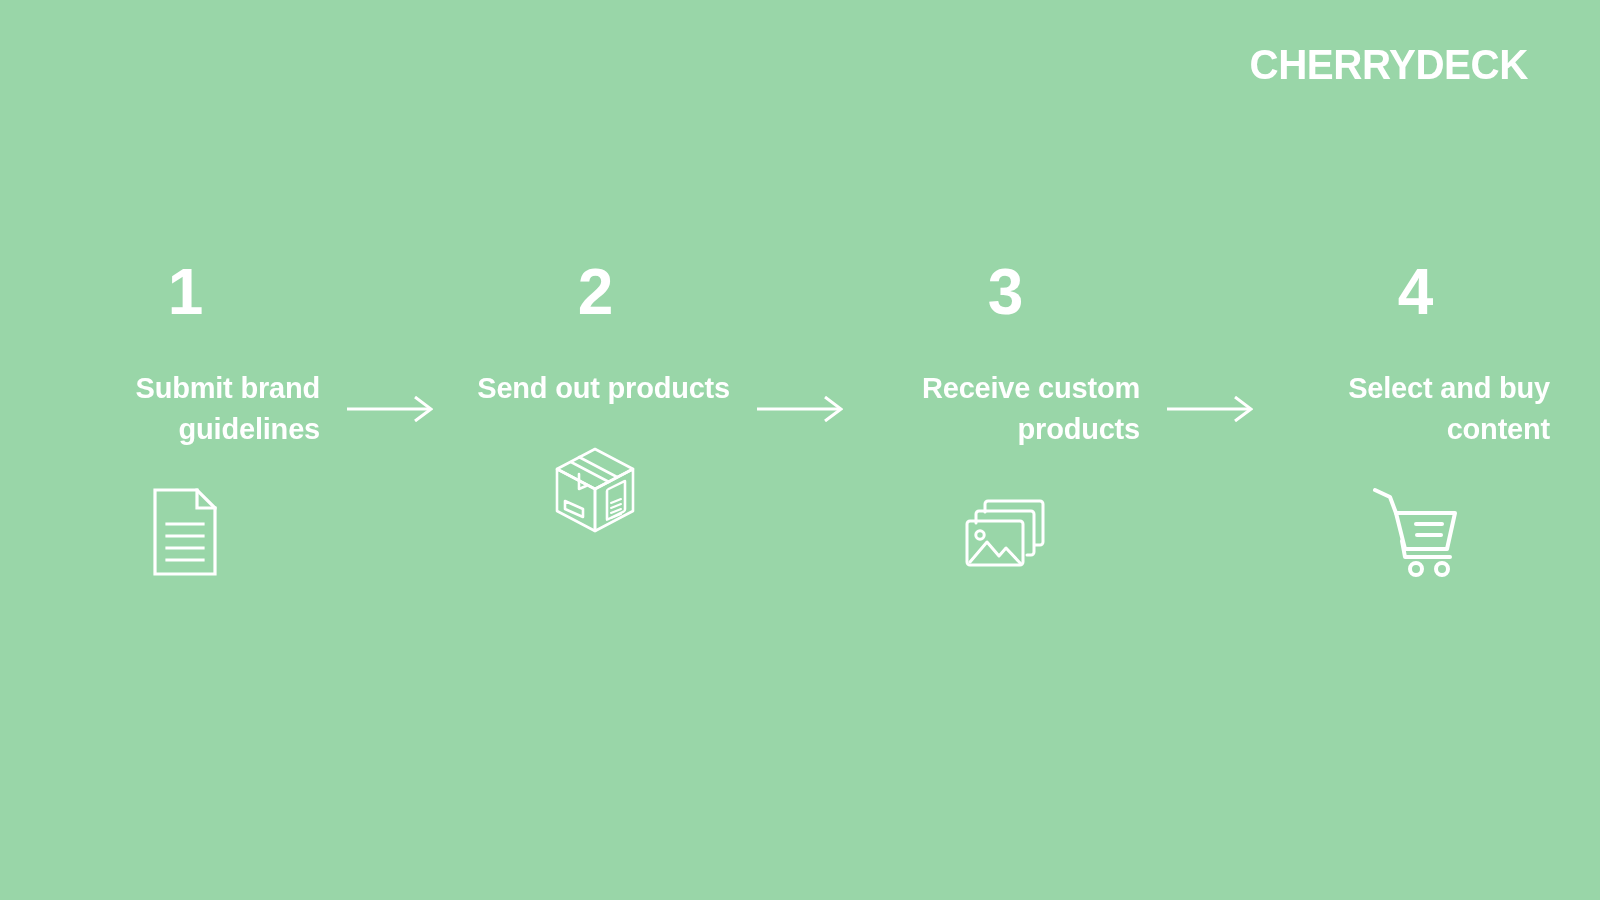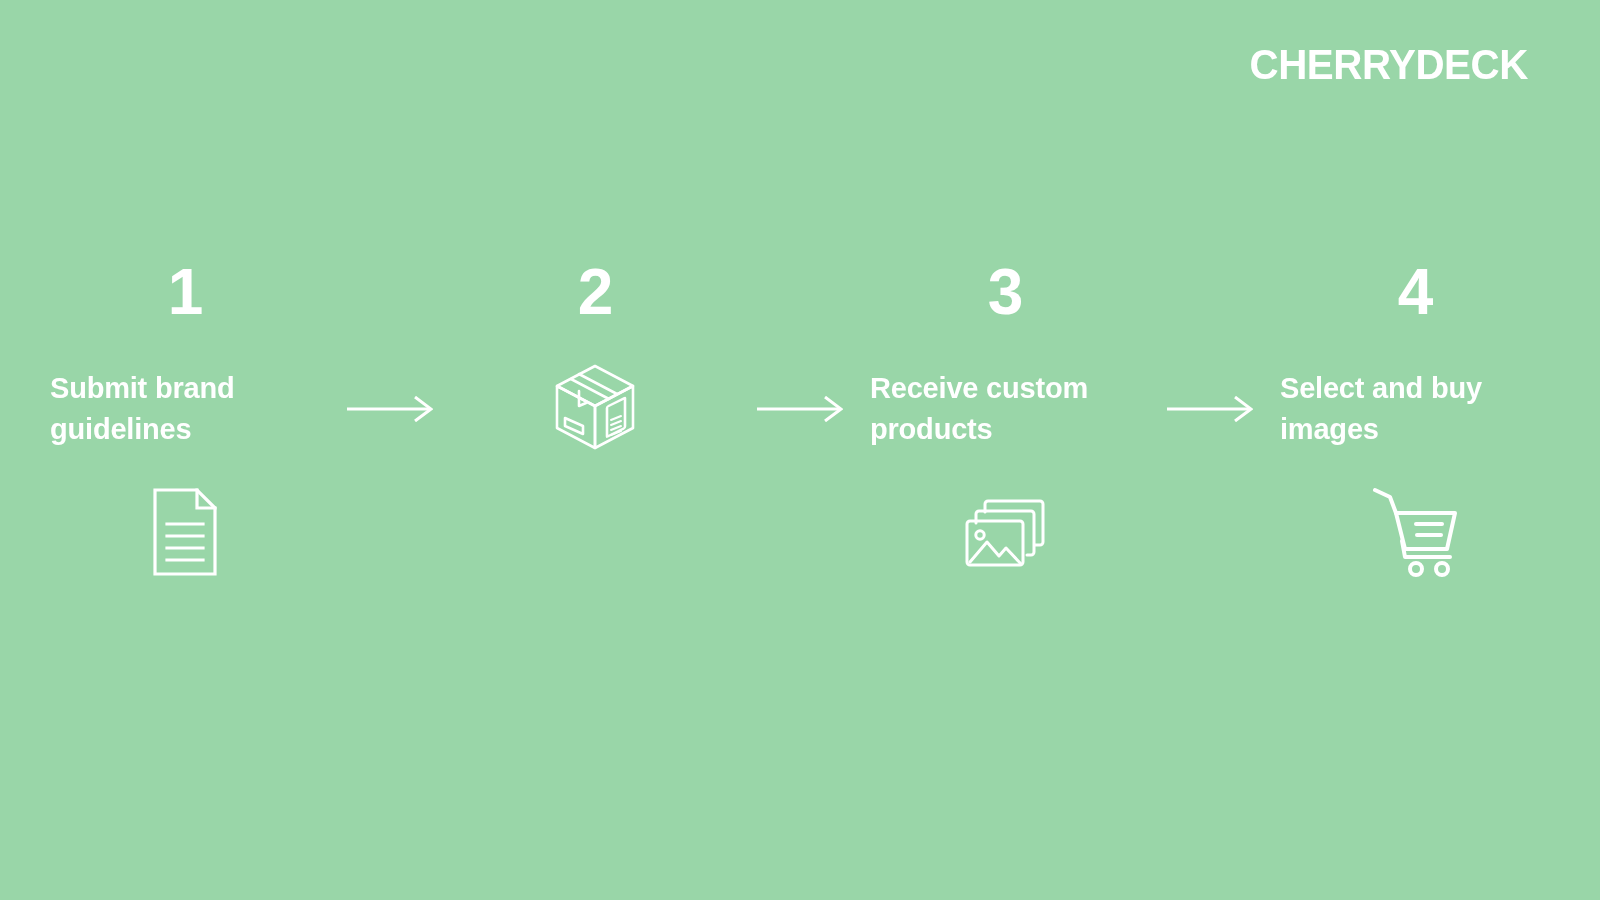--- a/index.html
+++ b/index.html
@@ -64,21 +64,21 @@
     display: flex;
     align-items: center;
     justify-content: center;
   }
 
   .step-label {
     color: #ffffff;
     font-size: 29px;
     font-weight: bold;
     line-height: 1.43;
-    text-align: left;
+    text-align: right;
     margin-top: 42px;
     width: 270px;
     letter-spacing: -0.2px;
   }
 
   .step-icon {
     margin-top: 36px;
     height: 90px;
     display: flex;
     align-items: center;
@@ -125,20 +125,21 @@
 
   <div class="arrow">
     <svg width="86" height="26" viewBox="0 0 86 26" fill="none" stroke="#ffffff" stroke-width="3" stroke-linecap="butt" stroke-linejoin="miter">
       <line x1="0" y1="13" x2="82" y2="13"></line>
       <polyline points="68,1 84,13 68,25"></polyline>
     </svg>
   </div>
 
   <div class="step">
     <div class="step-number">2</div>
+    <div class="step-label">Send out products</div>
     <div class="step-icon">
       <svg width="92" height="90" viewBox="0 0 92 90" fill="none" stroke="#ffffff" stroke-width="2.6" stroke-linecap="round" stroke-linejoin="round">
 
         <path d="M8 24 L46 4 L84 24 L46 44 Z"></path>
 
         <path d="M8 24 V66 L46 86 V44 Z"></path>
 
         <path d="M84 24 V66 L46 86 V44 Z"></path>
 
         <path d="M22 17 L60 37"></path>
@@ -187,21 +188,21 @@
 
   <div class="arrow">
     <svg width="86" height="26" viewBox="0 0 86 26" fill="none" stroke="#ffffff" stroke-width="3" stroke-linecap="butt" stroke-linejoin="miter">
       <line x1="0" y1="13" x2="82" y2="13"></line>
       <polyline points="68,1 84,13 68,25"></polyline>
     </svg>
   </div>
 
   <div class="step">
     <div class="step-number">4</div>
-    <div class="step-label">Select and buy images</div>
+    <div class="step-label">Select and buy content</div>
     <div class="step-icon">
       <svg width="86" height="90" viewBox="0 0 86 90" fill="none" stroke="#ffffff" stroke-width="4" stroke-linecap="round" stroke-linejoin="round">
 
         <path d="M3 3 L18 10 L24 26"></path>
 
         <path d="M24 26 H83 L75 62 H33 Z"></path>
 
         <path d="M30 54 L33 70 H78"></path>
 
         <g stroke-width="4">

